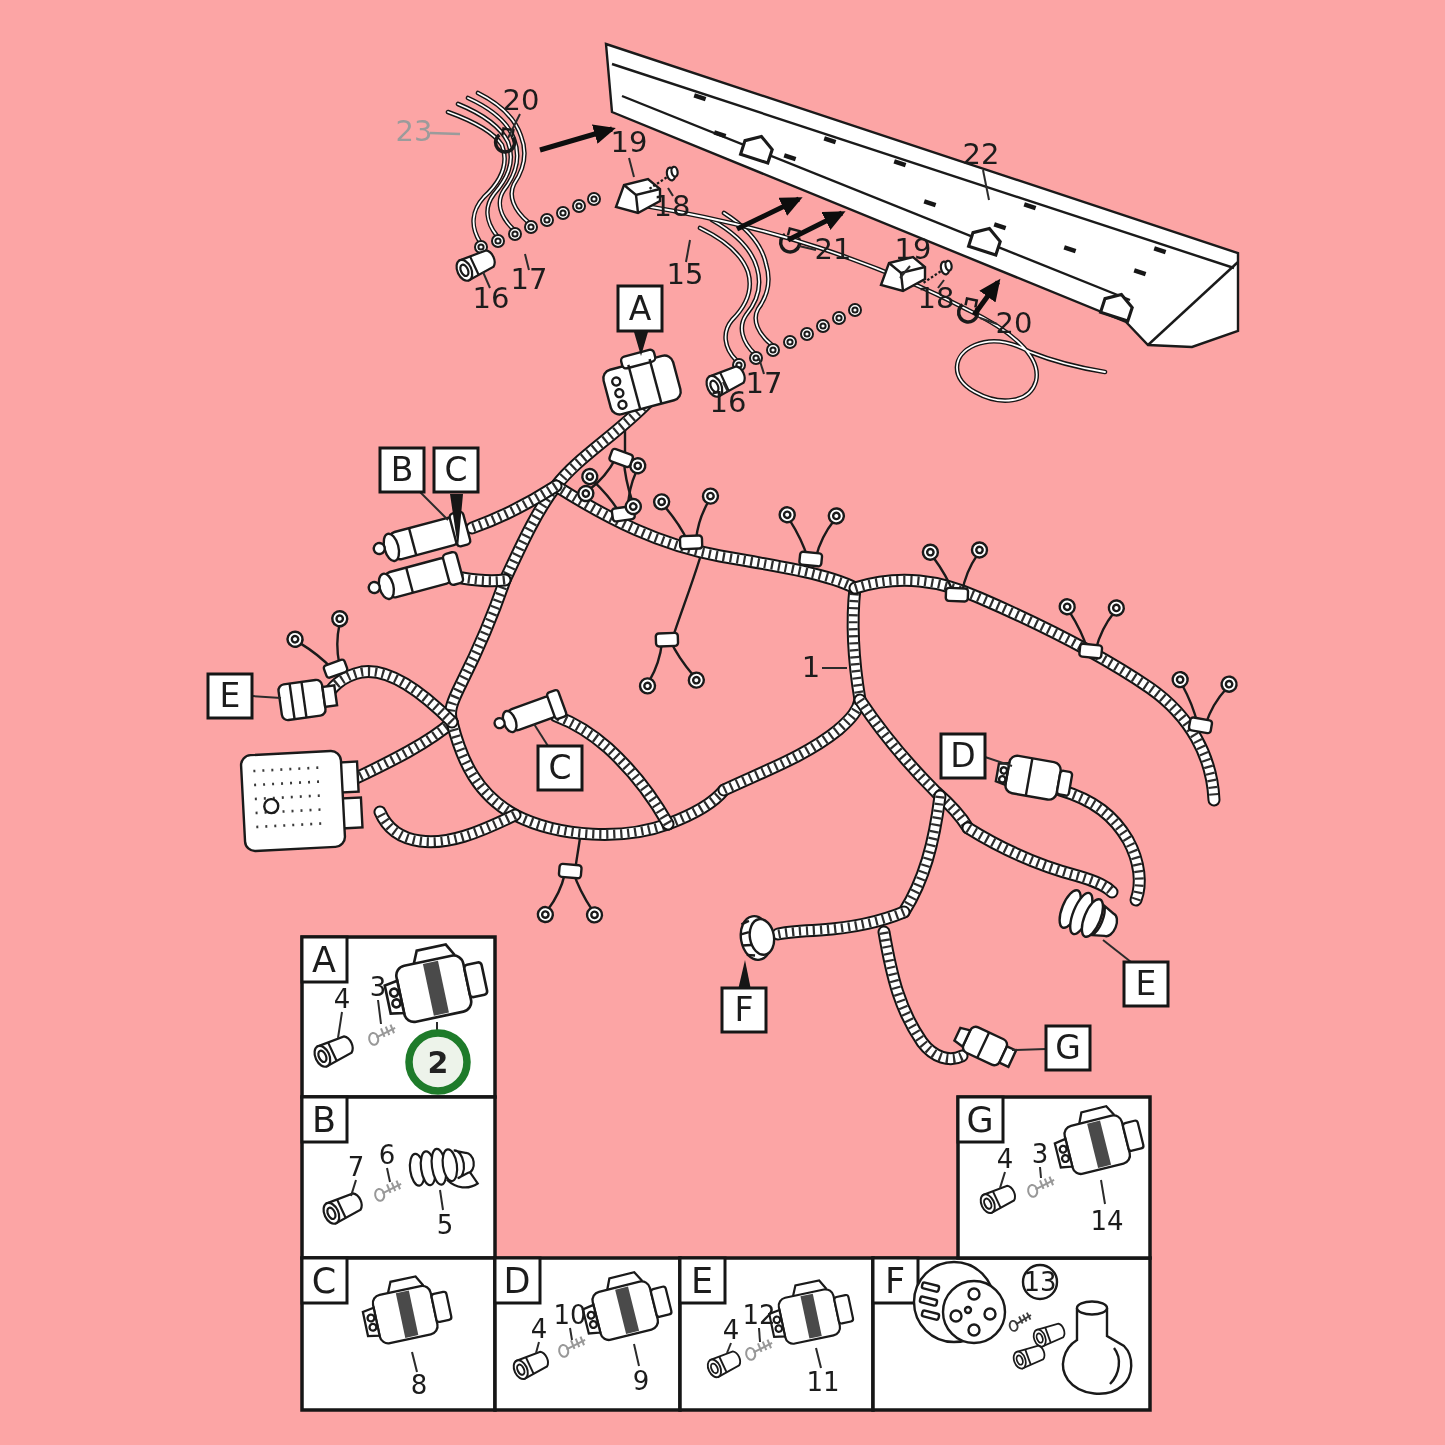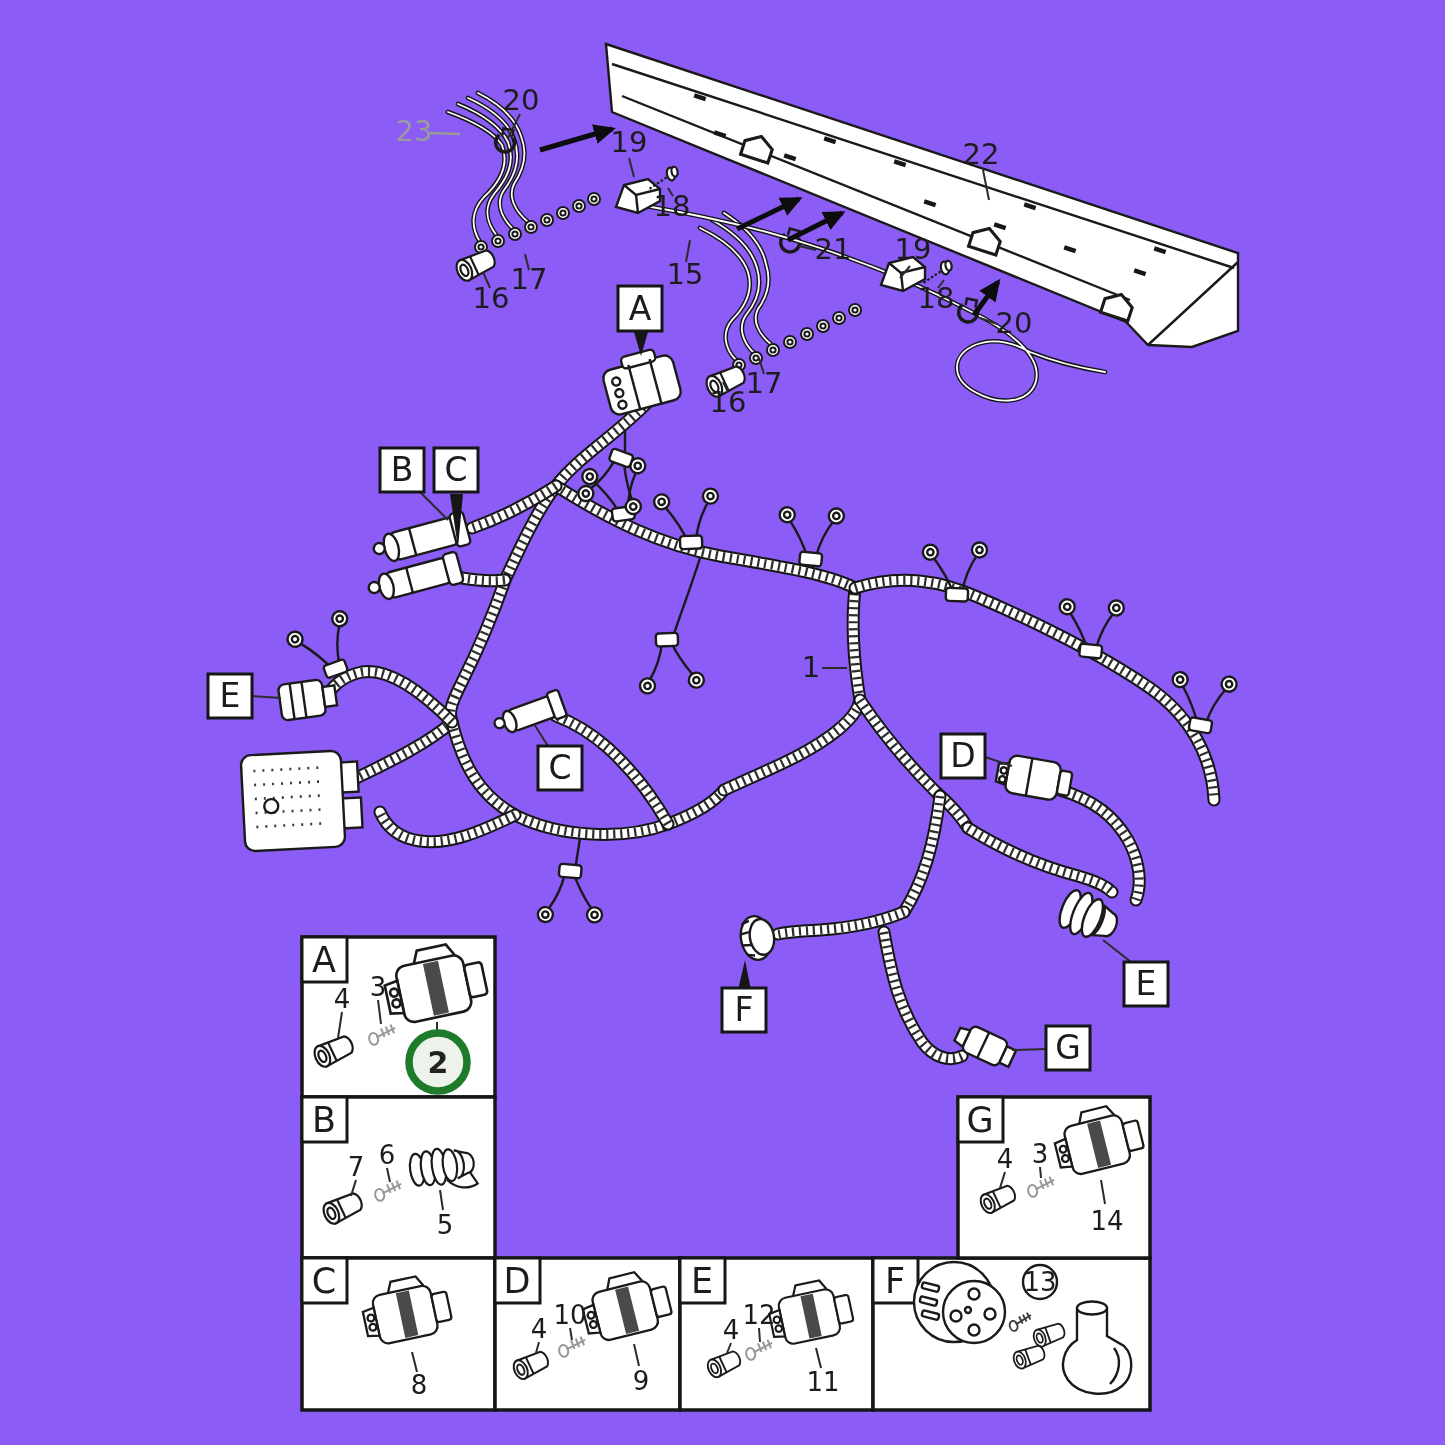--- a/index.html
+++ b/index.html
@@ -1,16 +1,16 @@
 <!DOCTYPE html>
 <html><head>
 <meta charset="utf-8">
 <style>
   html,body{margin:0;padding:0;background:#fff;}
-  .stage{position:relative;width:1445px;height:1445px;background:#8b5cf6;overflow:hidden;
+  .stage{position:relative;width:1445px;height:1445px;background:#fca5a5;overflow:hidden;
          font-family:"DejaVu Sans", sans-serif;}
   svg text{font-family:"DejaVu Sans", sans-serif;}
   .num{font-size:29px;fill:#1c1c1c;text-anchor:middle;}
   .num-sm{font-size:26px;fill:#1c1c1c;text-anchor:middle;}
   .gray{fill:#9b9b9b;}
   .letter{font-size:33px;fill:#1c1c1c;text-anchor:middle;}
   .panel-letter{font-size:35px;fill:#1c1c1c;text-anchor:middle;}
   .hl-num{font-size:30px;font-weight:600;fill:#222;text-anchor:middle;}
   .callout-box{fill:#ffffff;stroke:#161616;stroke-width:3;}
   .panel{fill:#ffffff;stroke:#161616;stroke-width:3.5;}

